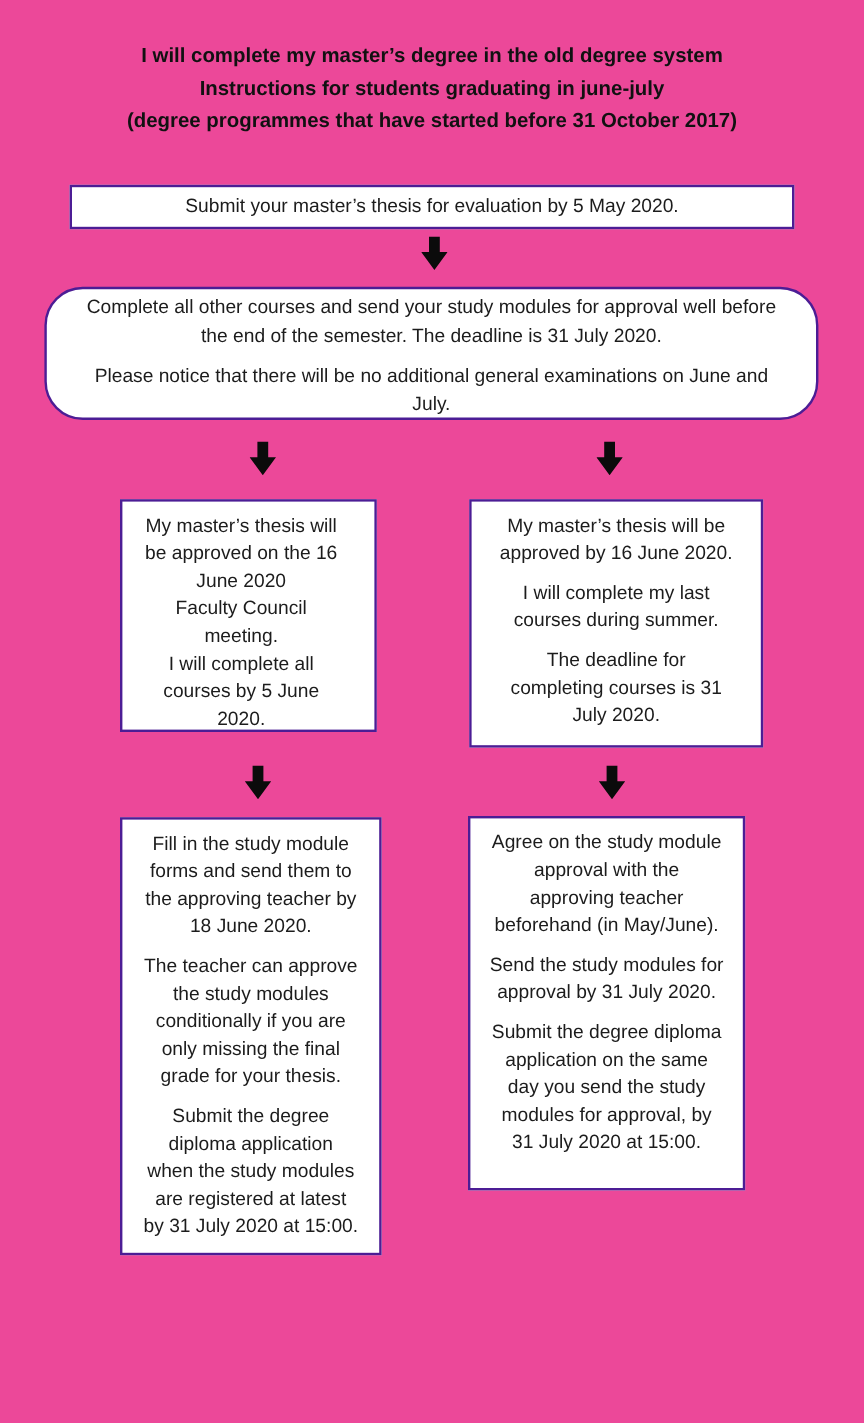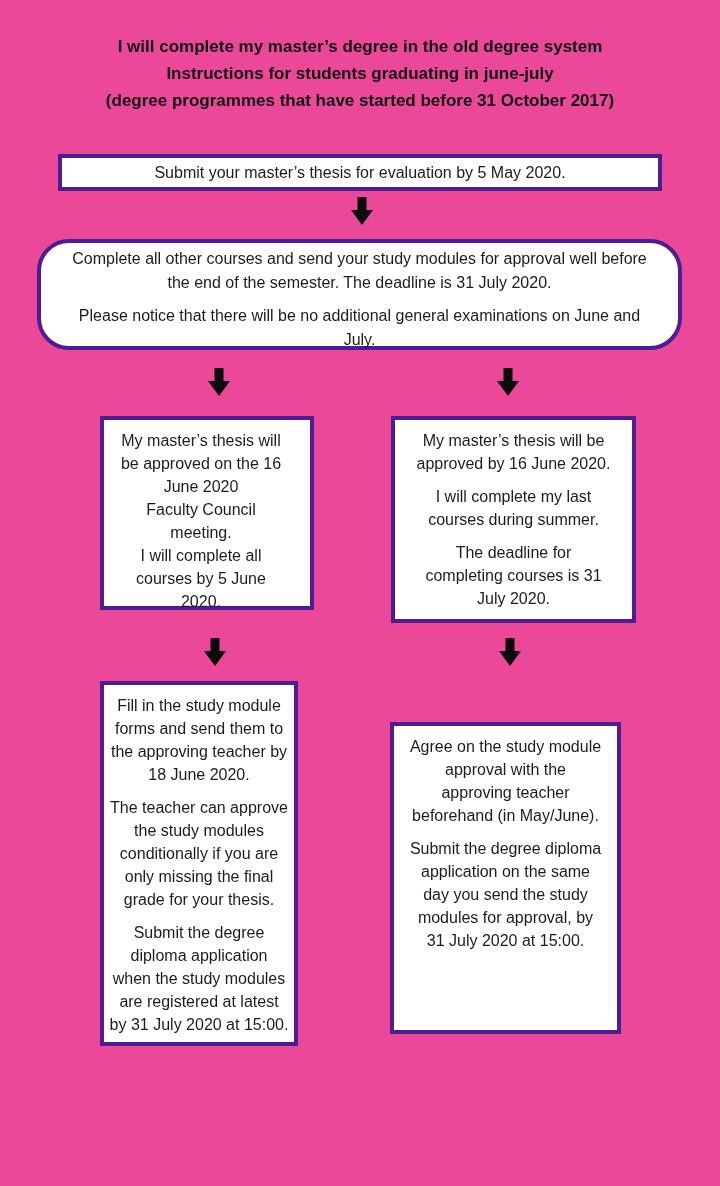--- a/index.html
+++ b/index.html
@@ -25,21 +25,21 @@
     font-weight: bold;
     font-size: 17px;
     line-height: 27px;
     color: #111111;
   }
   .title-line { white-space: pre-line; }
 
   .flow-box {
     position: absolute;
     box-sizing: border-box;
-    border: 4px solid #4c1d95;
+    border: 2px solid #4c1d95;
     background: #ffffff;
     text-align: center;
     font-size: 16px;
     line-height: 23px;
   }
   .flow-box p {
     margin: 0 0 10px 0;
     white-space: pre-line;
   }
   .flow-box p:last-child { margin-bottom: 0; }
@@ -53,22 +53,22 @@
   #box-complete-courses {
     left: 37px; top: 239px; width: 645px; height: 111px;
     padding: 4px 10px 0 10px;
     line-height: 24px;
     border-radius: 32px;
   }
   #box-complete-courses p { margin-bottom: 9px; }
 
   #box-option-left-thesis  { left: 100px; top: 416px; width: 214px; height: 194px; padding: 9px 24px 0 12px; }
   #box-option-right-thesis { left: 391px; top: 416px; width: 245px; height: 207px; padding: 9px 6px 0 6px; }
-  #box-option-left-modules  { left: 100px; top: 681px; width: 198px; height: 365px; padding: 9px 4px 0 4px; }
-  #box-option-right-modules { left: 390px; top: 680px; width: 231px; height: 312px; padding: 9px 6px 0 6px; margin-top: 42px; }
+  #box-option-left-modules  { left: 100px; top: 681px; width: 218px; height: 365px; padding: 9px 4px 0 4px; }
+  #box-option-right-modules { left: 390px; top: 680px; width: 231px; height: 312px; padding: 9px 6px 0 6px; }
 
   .down-arrow {
     position: absolute;
     width: 22px;
     height: 28px;
   }
   .down-arrow svg { display: block; width: 100%; height: 100%; }
   .down-arrow path { fill: #0b0b0b; }
 
   #arrow-1  { left: 351px; top: 197px; }
@@ -161,20 +161,22 @@
 when the study modules
 are registered at latest
 by 31 July 2020 at 15:00.</p>
   </div>
 
   <div id="box-option-right-modules" class="flow-box">
     <p>Agree on the study module
 approval with the
 approving teacher
 beforehand (in May/June).</p>
+    <p>Send the study modules for
+approval by 31 July 2020.</p>
     <p>Submit the degree diploma
 application on the same
 day you send the study
 modules for approval, by
 31 July 2020 at 15:00.</p>
   </div>
 
 </div>
 
 </body></html>

